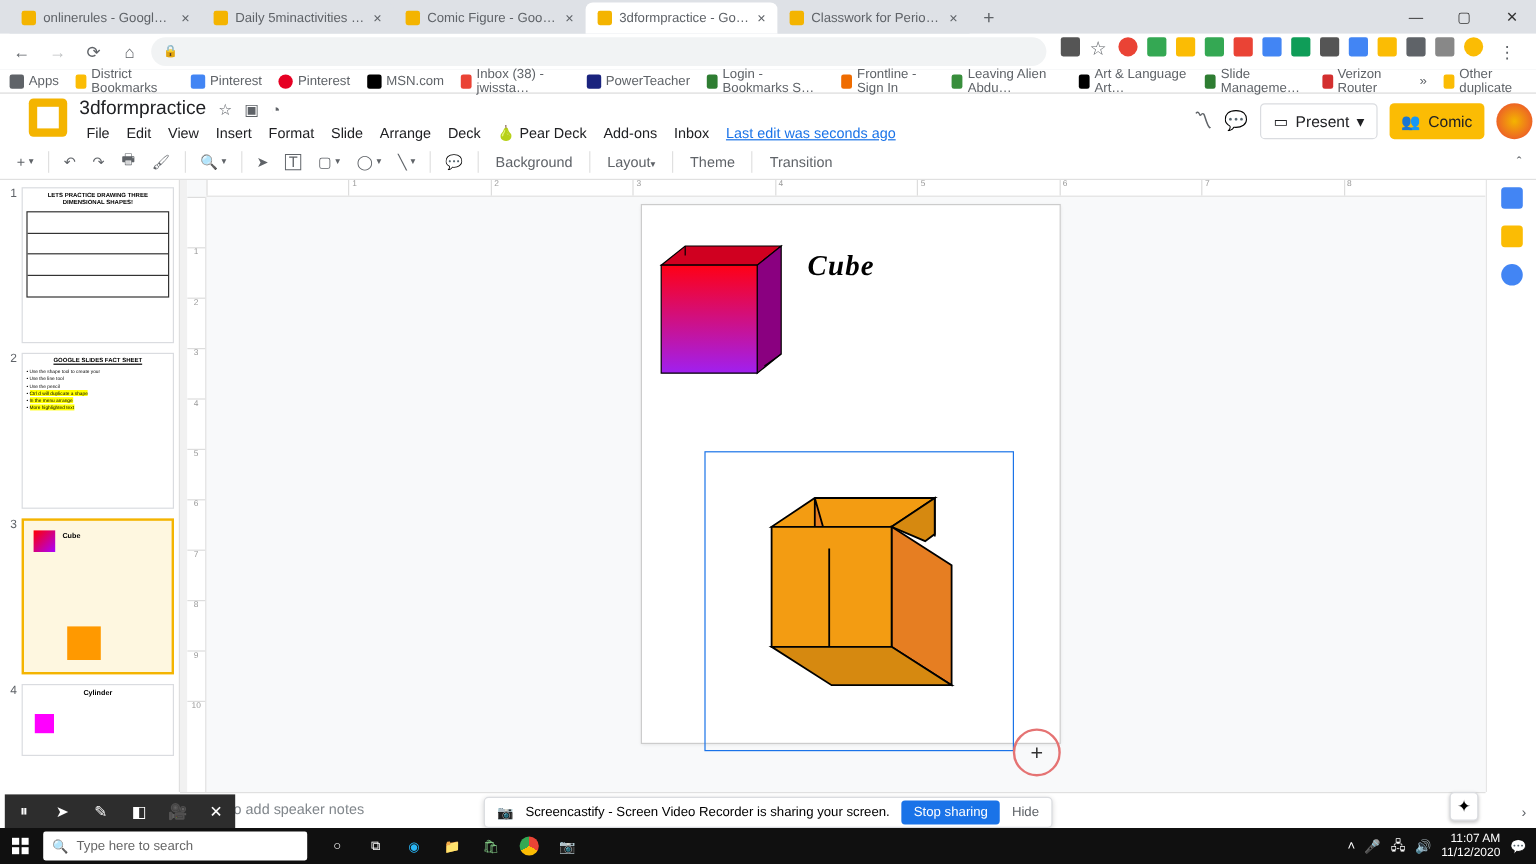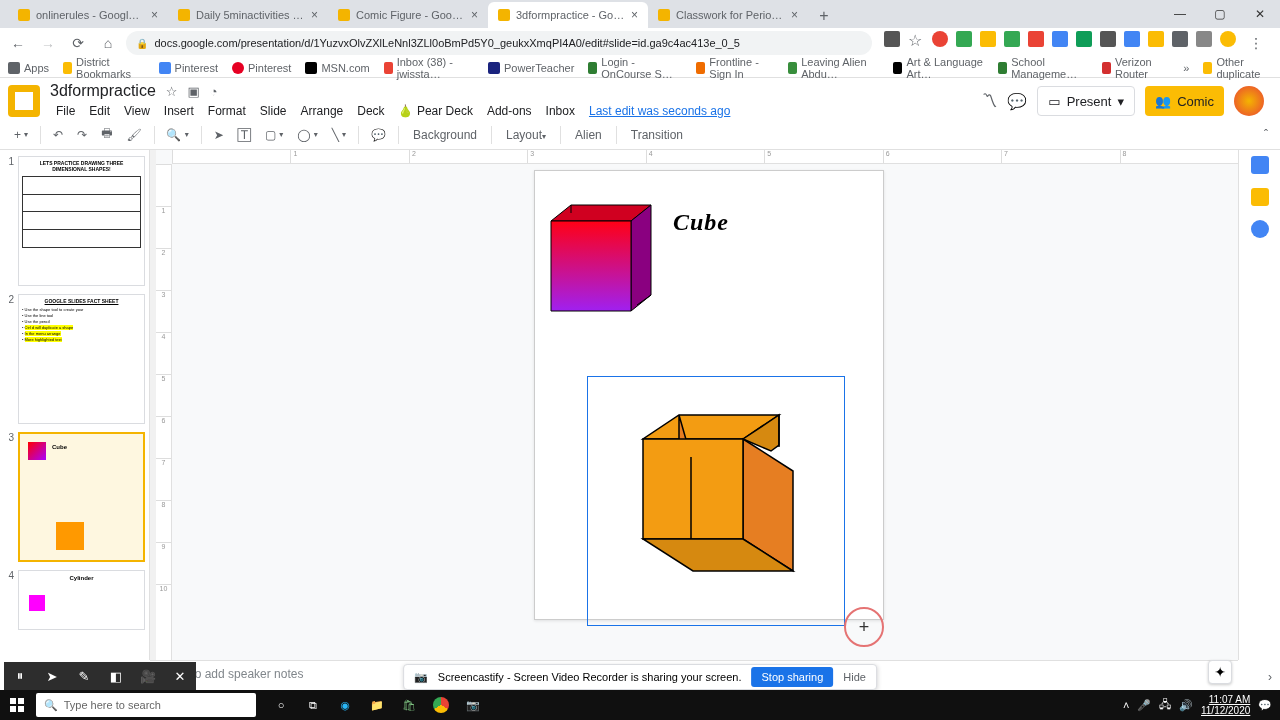--- a/index.html
+++ b/index.html
@@ -22,21 +22,21 @@
 .addr-bar { flex:1; height:24px; background:#f1f3f4; border-radius:12px; display:flex; align-items:center; padding:0 10px; font-size:11px; color:#202124; }
 .addr-lock { margin-right:6px; font-size:10px; }
 .ext-icons { display:flex; gap:8px; padding:0 6px; }
 .ext-icon { width:16px; height:16px; border-radius:2px; }
 
 .bookmark-row { height:20px; background:#fff; display:flex; align-items:center; padding:0 8px; gap:14px; font-size:11px; color:#5f6368; border-bottom:1px solid #e0e0e0; }
 .bm-item { display:flex; align-items:center; gap:4px; }
 .bm-icon { width:12px; height:12px; border-radius:2px; }
 
 
-.app-header { height:42px; display:flex; align-items:center; padding:4px 16px 0 8px; }
+.app-header { height:42px; display:flex; padding:4px 3px 0 8px;margin-left:16px; }
 .slides-logo { width:32px; height:32px; background:#f4b400; border-radius:4px; margin-right:10px; position:relative; }
 .slides-logo::after { content:""; position:absolute; inset:7px; background:#fff; }
 .title-area { flex:1; }
 .doc-title-row { display:flex; align-items:center; gap:10px; }
 .doc-title { font-size:16px; color:#202124; }
 .title-icon { font-size:13px; color:#5f6368; }
 .menubar { display:flex; gap:2px; font-size:12px; color:#202124; margin-top:2px; }
 .menu-item { padding:2px 6px; }
 .menu-item.linky { color:#1a73e8; text-decoration:underline; }
 .header-right { display:flex; align-items:center; gap:10px; }
@@ -99,21 +99,21 @@
 .rec-toolbar { position:absolute; left:4px; bottom:30px; height:28px; background:#2d2d2d; display:flex; align-items:center; }
 .rec-tool { width:32px; height:28px; display:flex; align-items:center; justify-content:center; color:#fff; font-size:13px; }
 
 
 .taskbar { position:absolute; bottom:0; left:0; right:0; height:30px; background:#101010; display:flex; align-items:center; color:#fff; font-size:11px; }
 .start { width:34px; height:30px; display:flex; align-items:center; justify-content:center; }
 .search-box { width:220px; height:24px; background:#fff; border-radius:2px; margin-left:2px; display:flex; align-items:center; padding:0 8px; color:#666; gap:6px; }
 .task-icons { display:flex; gap:2px; margin-left:10px; }
 .task-icon { width:30px; height:28px; display:flex; align-items:center; justify-content:center; }
 .tray { margin-left:auto; display:flex; align-items:center; gap:8px; padding-right:8px; }
-.clock { text-align:right; font-size:10px; line-height:11px;text-decoration:underline; }
+.clock { text-align:right; font-size:10px; line-height:11px; }
 </style>
 </head>
 <body>
 
 <div class="browser-chrome">
   <div class="tab-strip">
     <div class="tab">
         <div class="tab-favicon"></div>
         <span class="tab-title">onlinerules - Google Slides</span>
         <span class="tab-close">×</span>
@@ -145,21 +145,20 @@
       <div class="window-ctrl">✕</div>
     </div>
   </div>
   <div class="addr-row">
     <div class="nav-btn">←</div>
     <div class="nav-btn" style="opacity:.4">→</div>
     <div class="nav-btn">⟳</div>
     <div class="nav-btn">⌂</div>
     <div class="addr-bar">
       <span class="addr-lock">🔒</span>
-      <span>docs.google.com/presentation/d/1YuzvxOlvZXlLeNnl3ZLl0oBmPd5Y0_geukxXmqPI4A0/edit#slide=id.ga9c4ac413e_0_5</span>
     </div>
     <div class="ext-icons">
       <div class="ext-icon" style="background:#555"></div>
       <div class="ext-icon" style="background:none;color:#5f6368">☆</div>
       <div class="ext-icon" style="background:#ea4335;border-radius:50%"></div>
       <div class="ext-icon" style="background:#34a853"></div>
       <div class="ext-icon" style="background:#fbbc04"></div>
       <div class="ext-icon" style="background:#34a853"></div>
       <div class="ext-icon" style="background:#ea4335"></div>
       <div class="ext-icon" style="background:#4285f4"></div>
@@ -197,37 +196,37 @@
     <div class="bm-item">
         <div class="bm-icon" style="background:#ea4335"></div>
         <span>Inbox (38) - jwissta…</span>
       </div>
     <div class="bm-item">
         <div class="bm-icon" style="background:#1a237e"></div>
         <span>PowerTeacher</span>
       </div>
     <div class="bm-item">
         <div class="bm-icon" style="background:#2e7d32"></div>
-        <span>Login - OnCourse S…</span>
+        <span>Login - Bookmarks S…</span>
       </div>
     <div class="bm-item">
         <div class="bm-icon" style="background:#ef6c00"></div>
         <span>Frontline - Sign In</span>
       </div>
     <div class="bm-item">
         <div class="bm-icon" style="background:#388e3c"></div>
         <span>Leaving Alien Abdu…</span>
       </div>
     <div class="bm-item">
         <div class="bm-icon" style="background:#000"></div>
         <span>Art &amp; Language Art…</span>
       </div>
     <div class="bm-item">
         <div class="bm-icon" style="background:#2e7d32"></div>
-        <span>School Manageme…</span>
+        <span>Slide Manageme…</span>
       </div>
     <div class="bm-item">
         <div class="bm-icon" style="background:#d32f2f"></div>
         <span>Verizon Router</span>
       </div>
     <span style="margin-left:auto;color:#5f6368">»</span>
     <div class="bm-item">
         <div class="bm-icon" style="background:#fbbc04"></div>
         <span>Other duplicate</span>
       </div>
@@ -289,21 +288,21 @@
   <div class="tool">▢<span style="font-size:8px">▾</span></div>
   <div class="tool">◯<span style="font-size:8px">▾</span></div>
   <div class="tool">╲<span style="font-size:8px">▾</span></div>
   <div class="tool-sep"></div>
   <div class="tool">💬</div>
   <div class="tool-sep"></div>
   <div class="tool-text">Background</div>
   <div class="tool-sep"></div>
   <div class="tool-text"><span>Layout</span><span style="font-size:8px">▾</span></div>
   <div class="tool-sep"></div>
-  <div class="tool-text">Alien</div>
+  <div class="tool-text">Theme</div>
   <div class="tool-sep"></div>
   <div class="tool-text">Transition</div>
   <div class="collapse-caret">ˆ</div>
 </div>
 
 <div class="workspace">
   <div class="filmstrip">
     <div class="thumb-wrap">
         <div class="thumb-num">1</div>
       <div class="thumb tall">

